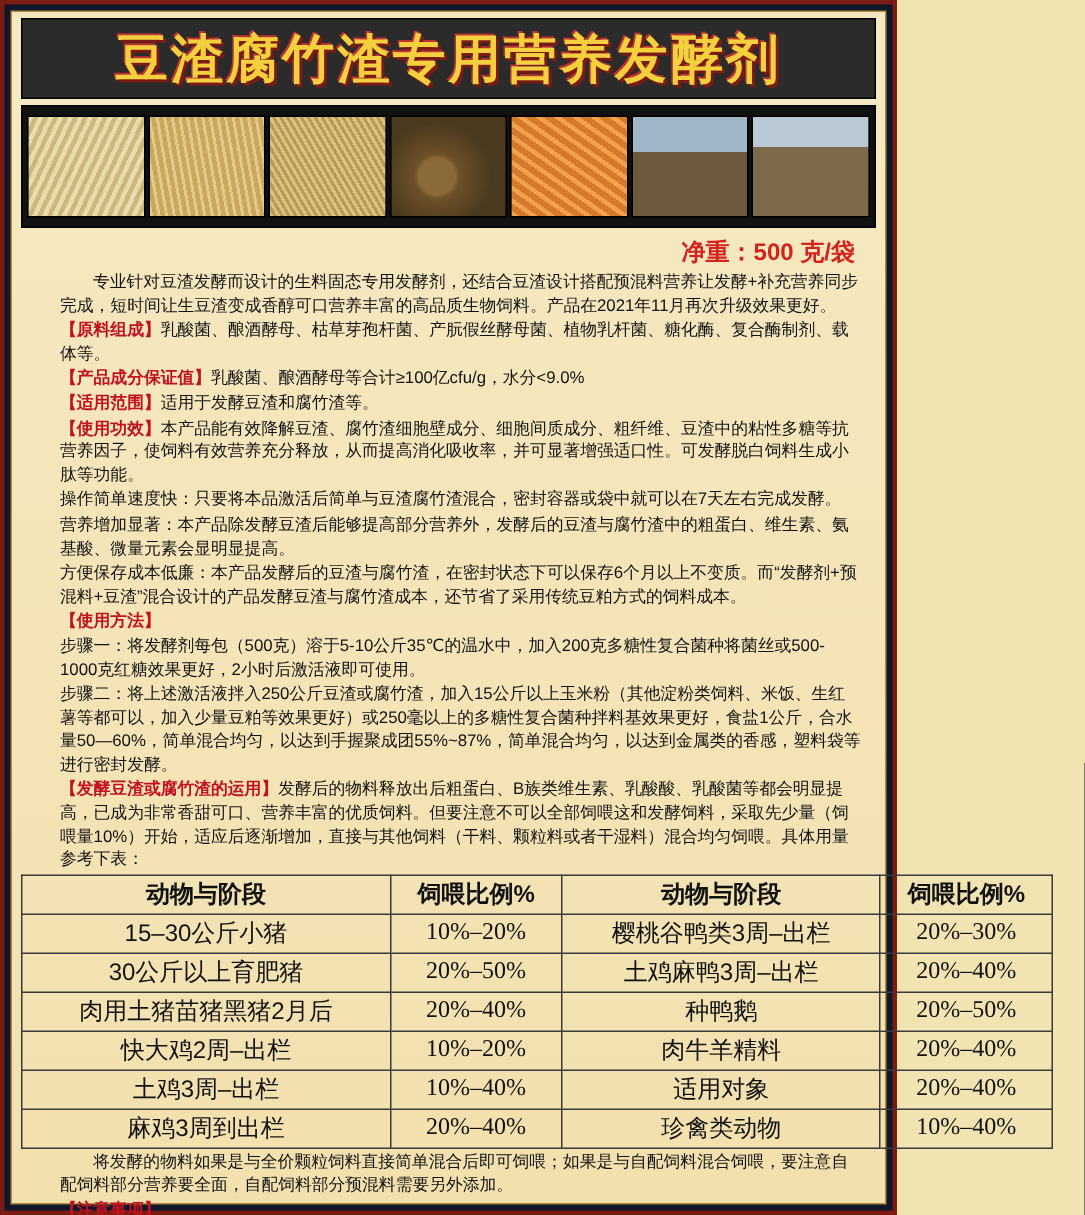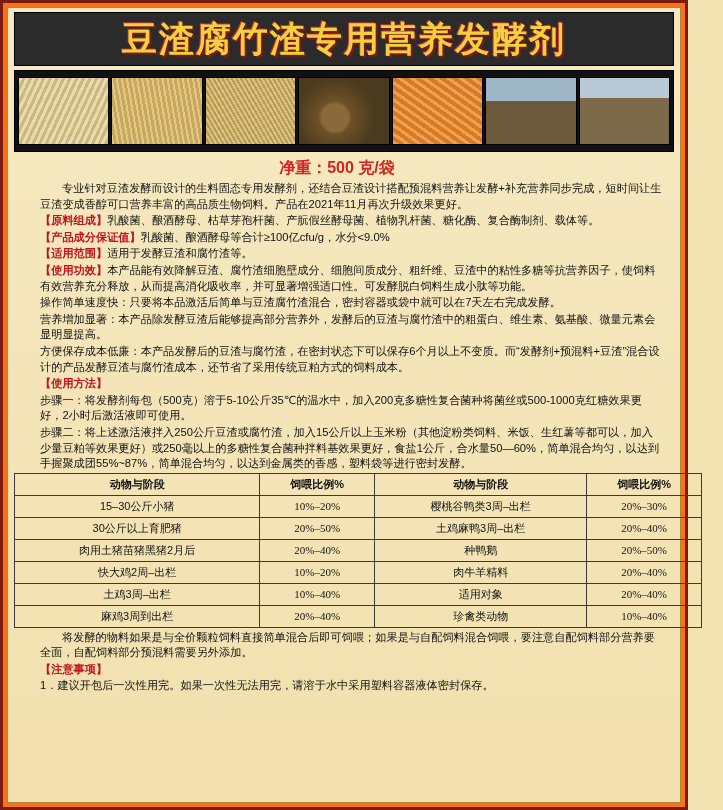--- a/index.html
+++ b/index.html
@@ -5,24 +5,24 @@
   html,body{margin:0;padding:0;}
   body{
     width:723px;height:810px;
     background:#f2e3b3;
     font-family:"Liberation Sans","DejaVu Sans",sans-serif;
     color:#111;
     overflow:hidden;
   }
   .page{
     position:relative;
-    width:688px;height:810px;
+    width:598px;height:810px;
     box-sizing:border-box;
     border:3px solid #7a1b14;
-    background:#f97316;
+    background:#0f172a;
   }
   .inner{
     position:absolute;inset:4px;
     border:1px solid #b08a3a;
     background:linear-gradient(#f6e9c2,#f2e0ae);
     box-sizing:border-box;
     padding:4px 6px;
   }
   
   .title-band{
@@ -73,42 +73,42 @@
       repeating-linear-gradient(35deg,#f0a24a 0 3px,#d6792c 3px 7px),
       linear-gradient(#f3b05a,#c26a22);}
   .f6{background:
       linear-gradient(#9fb6c7 0 35%,#6d5a3c 35% 100%),
       linear-gradient(#888,#555);}
   .f7{background:
       linear-gradient(#b9c9d6 0 30%,#7d6a4a 30% 100%),
       linear-gradient(#999,#555);}
   
   .weight{
-    text-align:center;
+    text-align:right;
     color:#d2231f;
     font-weight:bold;
     font-size:16px;
     margin:6px 14px 2px 0;
   }
   
   .body-text{
     font-size:11.2px;
     line-height:15.6px;
     color:#111;
     padding:0 10px;
   }
   .body-text p{margin:0 0 1px 16px;}
   .indent{text-indent:22px;}
   .label-red{color:#c1121f;font-weight:bold;}
   
   table.feed{
     width:688px;
     margin:0 auto 2px auto;
     border-collapse:collapse;
-    font-size:11px;
+    font-size:16px;
   }
   table.feed th,table.feed td{
     border:1px solid #3a3a3a;
     text-align:center;
     padding:2px 0;
     height:17px;
   }
   table.feed th{
     font-weight:bold;
     color:#111;
@@ -163,20 +163,23 @@
       <p>
         <span>方便保存成本低廉：本产品发酵后的豆渣与腐竹渣，在密封状态下可以保存6个月以上不变质。而“发酵剂+预混料+豆渣”混合设计的产品发酵豆渣与腐竹渣成本，还节省了采用传统豆粕方式的饲料成本。</span>
       </p>
 
       <p>
         <span class="label-red">【使用方法】</span>
       </p>
       <p>步骤一：将发酵剂每包（500克）溶于5-10公斤35℃的温水中，加入200克多糖性复合菌种将菌丝或500-1000克红糖效果更好，2小时后激活液即可使用。</p>
       <p>步骤二：将上述激活液拌入250公斤豆渣或腐竹渣，加入15公斤以上玉米粉（其他淀粉类饲料、米饭、生红薯等都可以，加入少量豆粕等效果更好）或250毫以上的多糖性复合菌种拌料基效果更好，食盐1公斤，合水量50—60%，简单混合均匀，以达到手握聚成团55%~87%，简单混合均匀，以达到金属类的香感，塑料袋等进行密封发酵。</p>
 
+      <p>
+        <span class="label-red">【发酵豆渣或腐竹渣的运用】</span><span>发酵后的物料释放出后粗蛋白、B族类维生素、乳酸酸、乳酸菌等都会明显提高，已成为非常香甜可口、营养丰富的优质饲料。但要注意不可以全部饲喂这和发酵饲料，采取先少量（饲喂量10%）开始，适应后逐渐增加，直接与其他饲料（干料、颗粒料或者干湿料）混合均匀饲喂。具体用量参考下表：</span>
+      </p>
     </div>
 
     <table class="feed">
       <thead>
         <tr>
           <th>动物与阶段</th>
           <th>饲喂比例%</th>
           <th>动物与阶段</th>
           <th>饲喂比例%</th>
         </tr>

